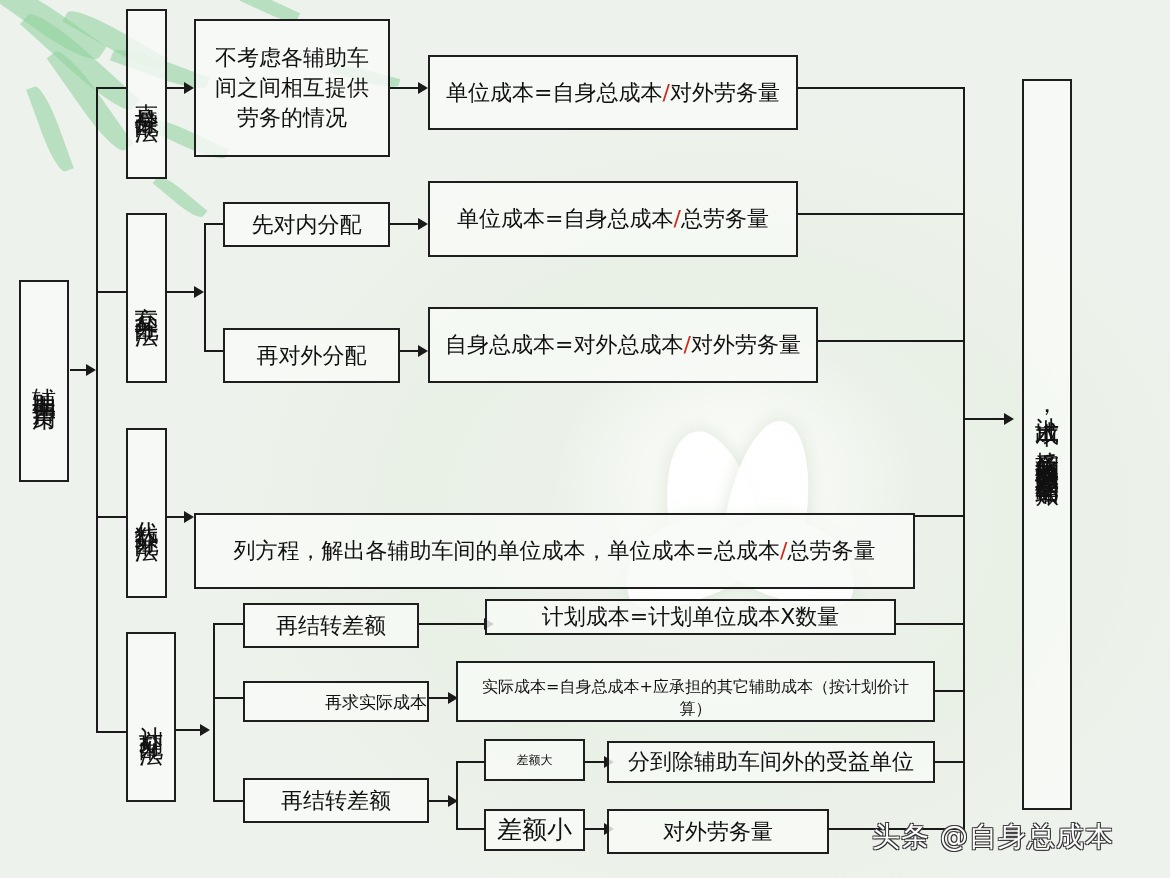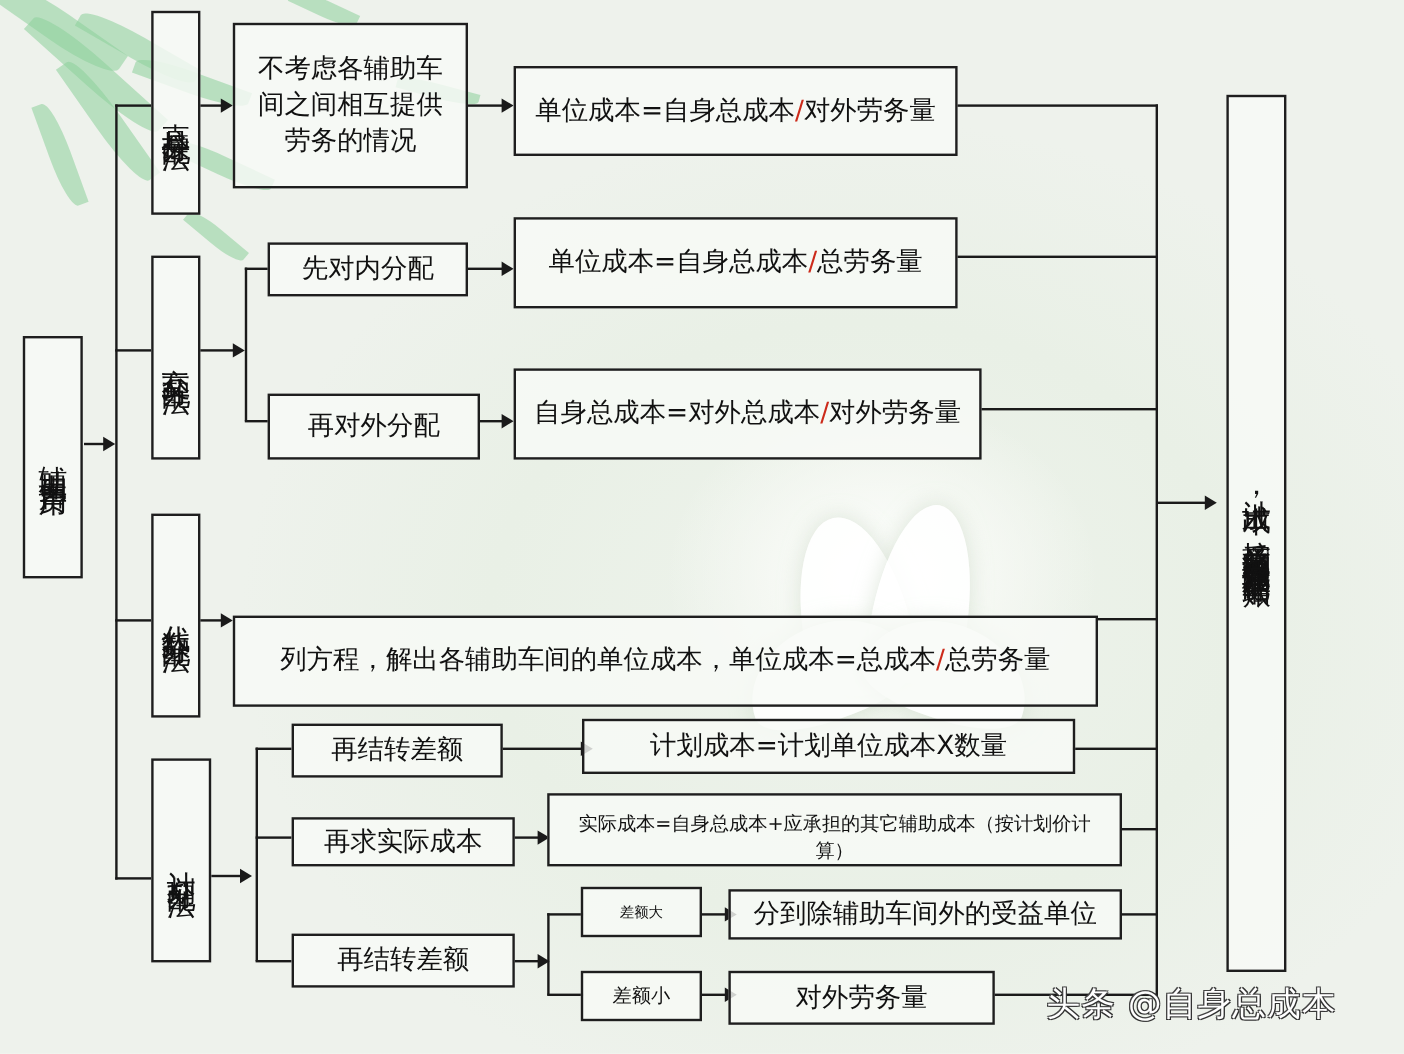--- a/index.html
+++ b/index.html
@@ -148,39 +148,39 @@
   <span class="t"><span>自身总成本=对外总成本</span><span class="red">/</span><span>对外劳务量</span></span>
 </div>
 
 <div class="box" style="left:194px;top:482px;width:721px;height:76px;padding:0 30px;margin-top:31px;">
   <span class="t"><span>列方程，解出各辅助车间的单位成本，单位成本=总成本</span><span class="red">/</span><span>总劳务量</span></span>
 </div>
 
 <div class="box" style="left:243px;top:603px;width:176px;height:45px;">
   <span class="t">再结转差额</span>
 </div>
-<div class="box" style="left:485px;top:599px;width:411px;height:46px;">
+<div class="box" style="left:485px;top:599px;width:411px;height:36px;">
   <span class="t">计划成本=计划单位成本X数量</span>
 </div>
-<div class="box" style="left:243px;top:681px;width:186px;height:41px;font-size:22px;">
+<div class="box" style="left:243px;top:681px;width:186px;height:41px;font-size:17px;justify-content:flex-end;">
   <span class="t">再求实际成本</span>
 </div>
 <div class="box small" style="left:456px;top:661px;width:479px;height:61px;padding:0 14px;align-items:flex-end;">
   <span class="t">实际成本=自身总成本+应承担的其它辅助成本（按计划价计算）</span>
 </div>
 <div class="box" style="left:243px;top:778px;width:186px;height:45px;">
   <span class="t">再结转差额</span>
 </div>
 <div class="box" style="left:484px;top:739px;width:101px;height:42px;font-size:12px;">
   <span class="t">差额大</span>
 </div>
 <div class="box" style="left:607px;top:741px;width:328px;height:42px;">
   <span class="t">分到除辅助车间外的受益单位</span>
 </div>
-<div class="box" style="left:484px;top:809px;width:101px;height:42px;font-size:16px;">
+<div class="box" style="left:484px;top:809px;width:101px;height:42px;font-size:25px;">
   <span class="t">差额小</span>
 </div>
 <div class="box" style="left:607px;top:809px;width:222px;height:45px;">
   <span class="t">对外劳务量</span>
 </div>
 
 <div class="box vbox" style="left:1022px;top:79px;width:50px;height:731px;letter-spacing:2px;">
   <span class="t">计出成本，按受益原则填制记账凭证及登记明细账。</span>
 </div>
 

